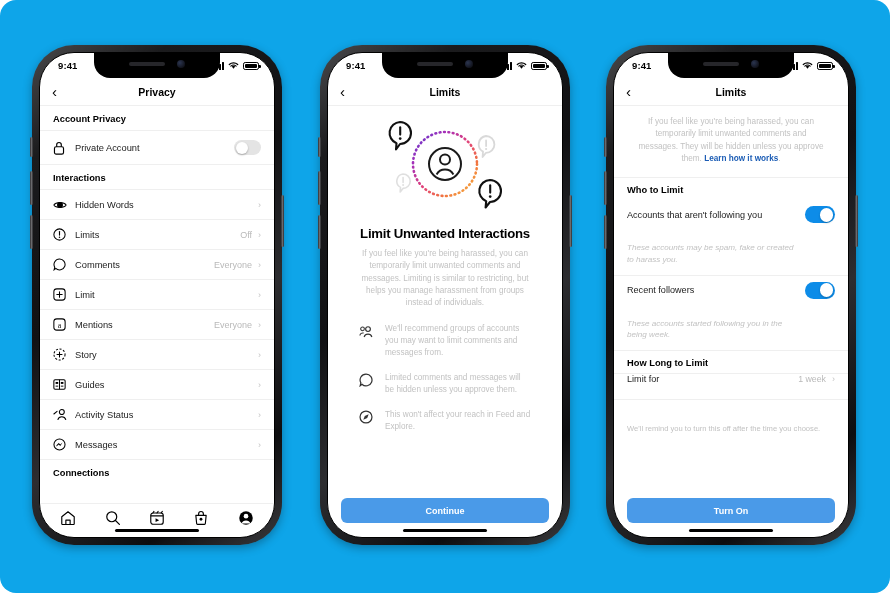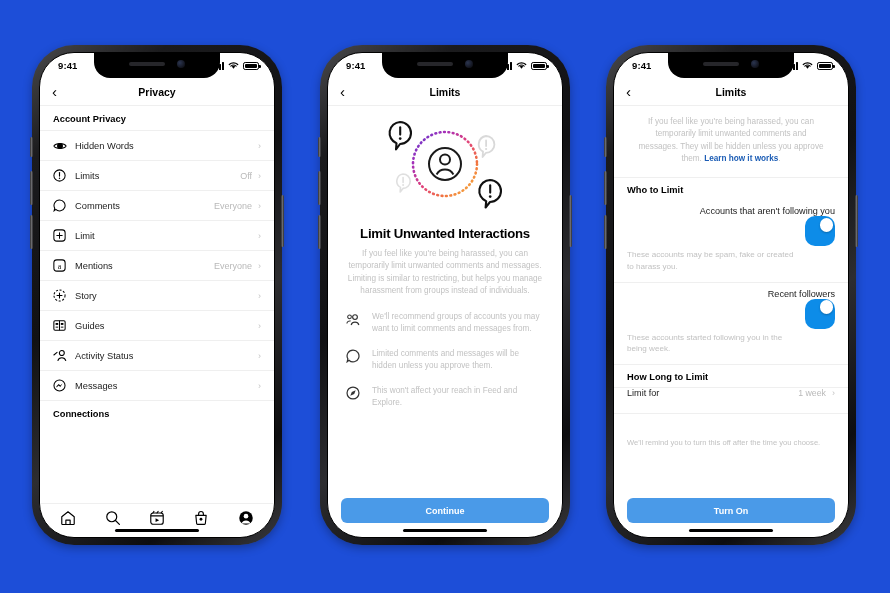--- a/index.html
+++ b/index.html
@@ -5,21 +5,22 @@
   * { box-sizing: border-box; margin: 0; padding: 0; }
   html, body {
     width: 890px; height: 593px;
     background: #ffffff;
     font-family: "Liberation Sans", sans-serif;
     overflow: hidden;
   }
   .stage {
     position: relative;
     width: 890px; height: 593px;
-    background: #1d4ed8;
+    background: #0ea5e9;
+    border-radius: 16px;
   }
 
   
   .phone {
     position: absolute;
     width: 250px; height: 500px;
     border-radius: 42px;
     background: linear-gradient(140deg,#4a4a4c 0%,#1b1b1d 16%,#111113 42%,#2d2d30 62%,#0d0d0f 84%,#3a3a3d 100%);
     padding: 7px;
     box-shadow: 0 3px 10px rgba(0,0,0,.30);
@@ -148,21 +149,21 @@
   .tabbar .t { display: flex; align-items: center; justify-content: center; cursor: pointer; }
 
   
   .home-ind {
     position: absolute; bottom: 5px; left: 50%; transform: translateX(-50%);
     width: 84px; height: 3.5px; border-radius: 3px; background: #000;
     z-index: 20;
   }
 
   
-  .p2-body { padding: 0 18px; text-align: center; }
+  .p2-body { padding: 0 31px; text-align: center; }
   .illus { height: 108px; display: flex; align-items: center; justify-content: center; margin-top: 6px; }
   .p2-title {
     font-size: 13.2px; font-weight: bold; color: #000;
     margin-top: 6px; letter-spacing: -.25px;
   }
   .p2-desc {
     font-size: 8.2px; line-height: 1.5; color: #c2c2c2;
     margin-top: 7px;
   }
   .bullets { margin-top: 14px; text-align: left; }
@@ -187,23 +188,23 @@
   }
   .p3-intro a { color: #1c5db5; font-weight: bold; text-decoration: none; }
   .p3-sec {
     padding: 7px 13px 5px;
     font-size: 9.3px; font-weight: bold; color: #000;
     border-top: 1px solid #efefef;
   }
   .p3-sec.first { border-top: 1px solid #efefef; }
   .opt { padding: 6px 13px 9px; border-top: 1px solid #efefef; }
   .opt.nb { border-top: none; }
-  .opt-top { display: flex; align-items: flex-end; flex-direction: column; }
+  .opt-top { display: flex; align-items: center; }
   .opt-title { flex: 1; font-size: 9.1px; color: #222; }
-  .opt-sub { font-size: 8.1px; line-height: 1.45; color: #c2c2c2; margin-top: 3px; padding-right: 40px; }
+  .opt-sub { font-size: 8.1px; line-height: 1.45; color: #c2c2c2; margin-top: 19px; padding-right: 40px; font-style: italic; }
   .limit-row {
     display: flex; 
     padding: 0 13px; height: 26px;
     border-top: 1px solid #efefef;
   }
   .limit-row .lr-l { flex: 1; font-size: 9.1px; color: #222; }
   .limit-row .lr-v { font-size: 8.8px; color: #b9b9b9; margin-right: 6px; }
   .limit-row .lr-c { font-size: 9px; color: #c4c4c4; font-weight: 300; }
   .p3-note {
     padding: 23px 13px 0;
@@ -258,21 +259,34 @@
       <div class="navbar">
         <div class="nav-back">‹</div>
         <div class="nav-title">Privacy</div>
       </div>
 
       <div class="screen">
         <div class="scroll">
 
           <div class="sec-head">Account Privacy</div>
 
-
+          <div class="row tall">
+            <div class="ico">
+              <svg width="12" height="14" viewBox="0 0 14 17">
+                <rect x="1.5" y="7" width="11" height="9" rx="2" stroke="#000" stroke-width="1.4" fill="none"></rect>
+                <path d="M4.2 7 V4.6 A2.8 2.8 0 0 1 9.8 4.6 V7" stroke="#000" stroke-width="1.4" fill="none"></path>
+              </svg>
+            </div>
+            <div class="lbl">Private Account</div>
+            <div class="toggle">
+                <div class="knob"></div>
+              </div>
+          </div>
+
+          <div class="sec-head">Interactions</div>
 
           <div class="row">
             <div class="ico">
               <svg width="14" height="12" viewBox="0 0 16 12">
                 <path d="M1 6 C3.2 2.4 12.8 2.4 15 6 C12.8 9.6 3.2 9.6 1 6 Z" stroke="#000" stroke-width="1.2" fill="none"></path>
                 <path d="M8 2.6 A3.4 3.4 0 0 0 8 9.4 A3.4 3.4 0 0 0 8 2.6 Z" fill="#000"></path>
               </svg>
             </div>
             <div class="lbl">Hidden Words</div>
             <div class="val"></div>

